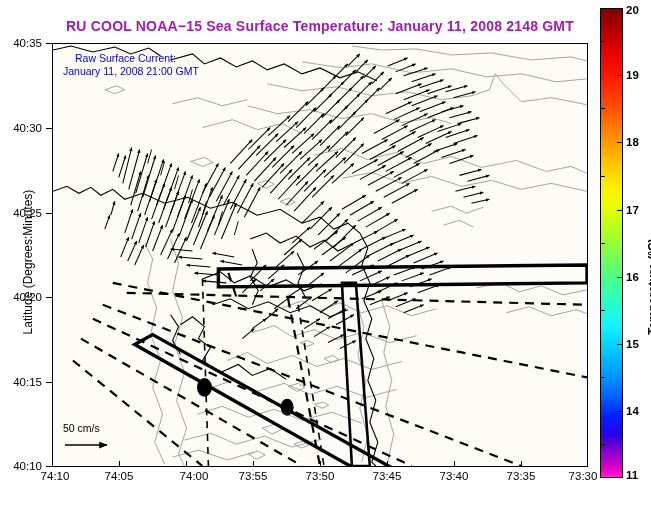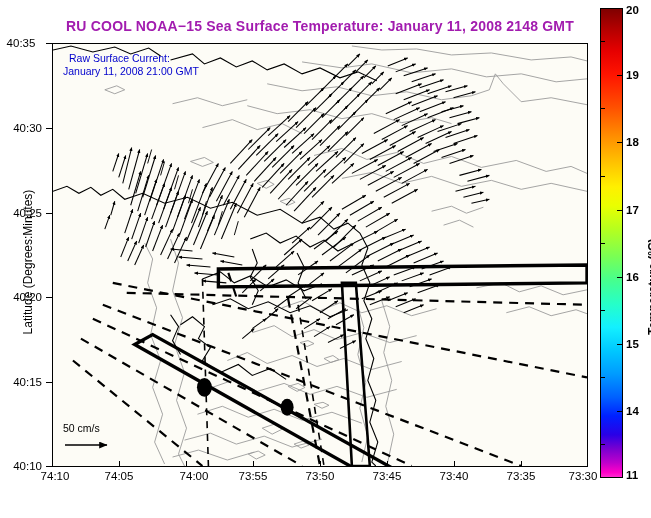--- a/index.html
+++ b/index.html
@@ -414,21 +414,21 @@
         <path d="M95,120 L99,106"></path>
           <path d="M108,132 L112,118"></path>
           <path d="M122,146 L126,132"></path>
         <path d="M136,160 L140,146"></path>
           <path d="M150,172 L154,158"></path>
         <path d="M166,182 L170,168"></path>
           <path d="M182,192 L186,178"></path>
       </g>
     </svg>
 
-    <div class="annot" style="left:8px;top:8px;padding-left:8px;">Raw Surface Current:</div>
+    <div class="annot" style="left:14px;top:8px;padding-left:8px;">Raw Surface Current:</div>
     <div class="annot" style="left:10px;top:21px;">January 11, 2008 21:00 GMT</div>
 
     <div class="scalebar" style="left:10px;top:378px;">50 cm/s</div>
     <svg style="position:absolute;left:10px;top:394px;width:60px;height:14px;" viewBox="0 0 60 14">
       <defs>
           <marker id="ah2" markerWidth="7" markerHeight="7" refX="6" refY="2.6" orient="auto">
         <path d="M0,0 L6.4,2.6 L0,5.2 z" fill="#000"></path>
           </marker>
         </defs>
       <path d="M2,7 L44,7" stroke="#000" stroke-width="1.3" fill="none" marker-end="url(#ah2)"></path>
@@ -457,21 +457,21 @@
   <div class="tlab tlab-x" style="left:583px;">73:30</div>
 
   <div>
     <div class="tick tick-y" style="left:46px;top:43px;"></div>
     <div class="tick tick-y" style="left:46px;top:128px;"></div>
     <div class="tick tick-y" style="left:46px;top:213px;"></div>
     <div class="tick tick-y" style="left:46px;top:297px;"></div>
     <div class="tick tick-y" style="left:46px;top:382px;"></div>
     <div class="tick tick-y" style="left:46px;top:466px;"></div>
   </div>
-  <div class="tlab tlab-y" style="left:0px;width:42px;top:43px;text-align:center;">40:35</div>
+  <div class="tlab tlab-y" style="left:0px;width:42px;top:43px;">40:35</div>
   <div class="tlab tlab-y" style="left:0px;width:42px;top:128px;">40:30</div>
   <div class="tlab tlab-y" style="left:0px;width:42px;top:213px;">40:25</div>
   <div class="tlab tlab-y" style="left:0px;width:42px;top:297px;">40:20</div>
   <div class="tlab tlab-y" style="left:0px;width:42px;top:382px;">40:15</div>
   <div class="tlab tlab-y" style="left:0px;width:42px;top:466px;">40:10</div>
 
   <div class="ylabel">Latitude (Degrees:Minutes)</div>
 
   <div class="cbar"></div>
   <div>

